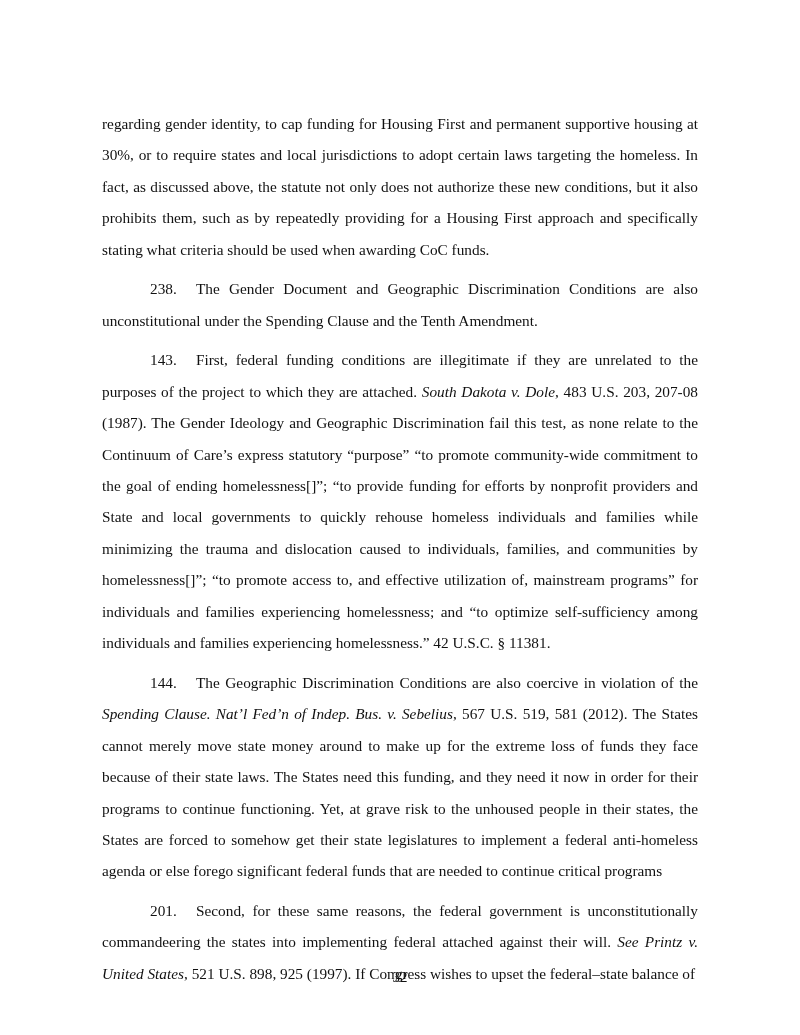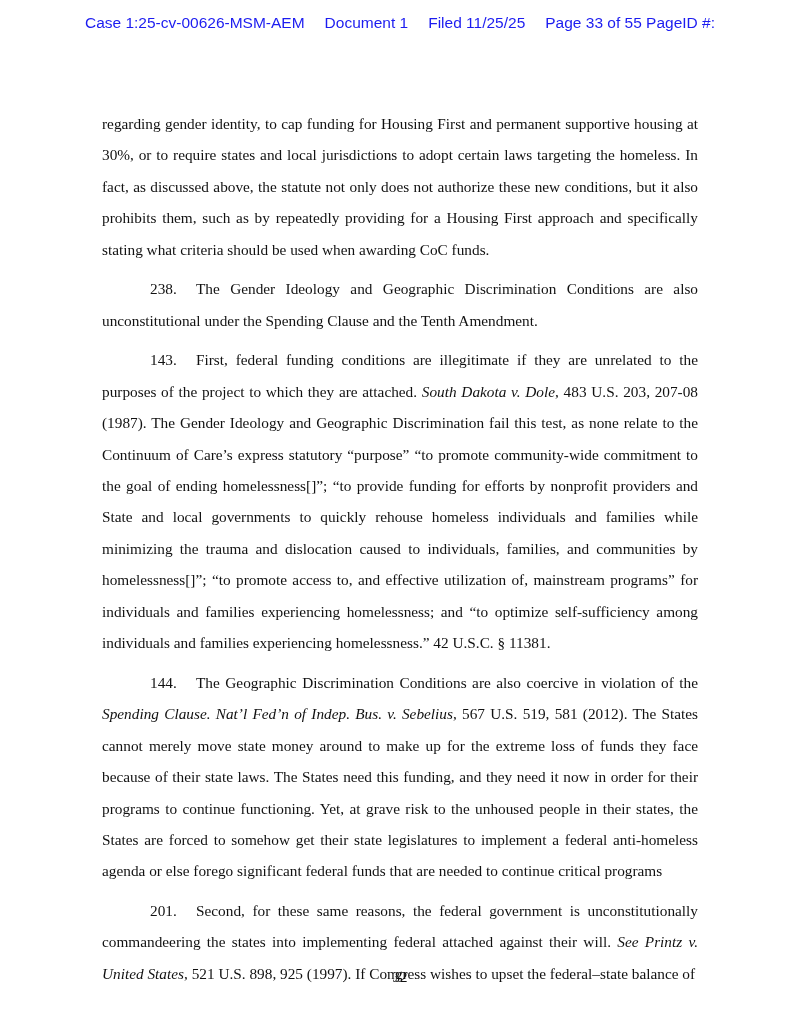--- a/index.html
+++ b/index.html
@@ -50,29 +50,26 @@
       text-align: center;
       font-family: "Liberation Serif", serif;
       font-size: 15px;
       color: #111111;
     }
   </style>
 </head>
 <body>
 
 <div class="stamp">
-  <div>
-    <span>Case 1:25-cv-00626-MSM-AEM</span><span class="sp"></span><span>Document 1</span><span class="sp"></span><span>Filed 11/25/25</span><span class="sp"></span><span>Page 33 of 55 PageID #:</span>
-  </div>
 </div>
 
 <div class="body-text">
   <p>regarding gender identity, to cap funding for Housing First and permanent supportive housing at 30%, or to require states and local jurisdictions to adopt certain laws targeting the homeless. In fact, as discussed above, the statute not only does not authorize these new conditions, but it also prohibits them, such as by repeatedly providing for a Housing First approach and specifically stating what criteria should be used when awarding CoC funds.</p>
 
-  <p class="indent"><span class="num">238.</span><span>The Gender Ideology and Geographic Discrimination Conditions are also unconstitutional under the Spending Clause and the Tenth Amendment.</span></p>
+  <p class="indent"><span class="num">238.</span><span>The Gender Document and Geographic Discrimination Conditions are also unconstitutional under the Spending Clause and the Tenth Amendment.</span></p>
 
   <p class="indent"><span class="num">143.</span><span>First, federal funding conditions are illegitimate if they are unrelated to the purposes of the project to which they are attached. </span><i>South Dakota v. Dole</i><span>, 483 U.S. 203, 207-08 (1987). The Gender Ideology and Geographic Discrimination fail this test, as none relate to the Continuum of Care’s express statutory “purpose” “to promote community-wide commitment to the goal of ending homelessness[]”; “to provide funding for efforts by nonprofit providers and State and local governments to quickly rehouse homeless individuals and families while minimizing the trauma and dislocation caused to individuals, families, and communities by homelessness[]”; “to promote access to, and effective utilization of, mainstream programs” for individuals and families experiencing homelessness; and “to optimize self-sufficiency among individuals and families experiencing homelessness.” 42 U.S.C. § 11381.</span></p>
 
   <p class="indent"><span class="num">144.</span><span>The Geographic Discrimination Conditions are also coercive in violation of the </span><i>Spending Clause. Nat’l Fed’n of Indep. Bus. v. Sebelius</i><span>, 567 U.S. 519, 581 (2012). The States cannot merely move state money around to make up for the extreme loss of funds they face because of their state laws. The States need this funding, and they need it now in order for their programs to continue functioning. Yet, at grave risk to the unhoused people in their states, the States are forced to somehow get their state legislatures to implement a federal anti-homeless agenda or else forego significant federal funds that are needed to continue critical programs</span></p>
 
   <p class="indent"><span class="num">201.</span><span>Second, for these same reasons, the federal government is unconstitutionally commandeering the states into implementing federal attached against their will. </span><i>See Printz v. United States</i><span>, 521 U.S. 898, 925 (1997). If Congress wishes to upset the federal–state balance of</span></p>
 </div>
 
 <div class="page-number">32</div>
 

